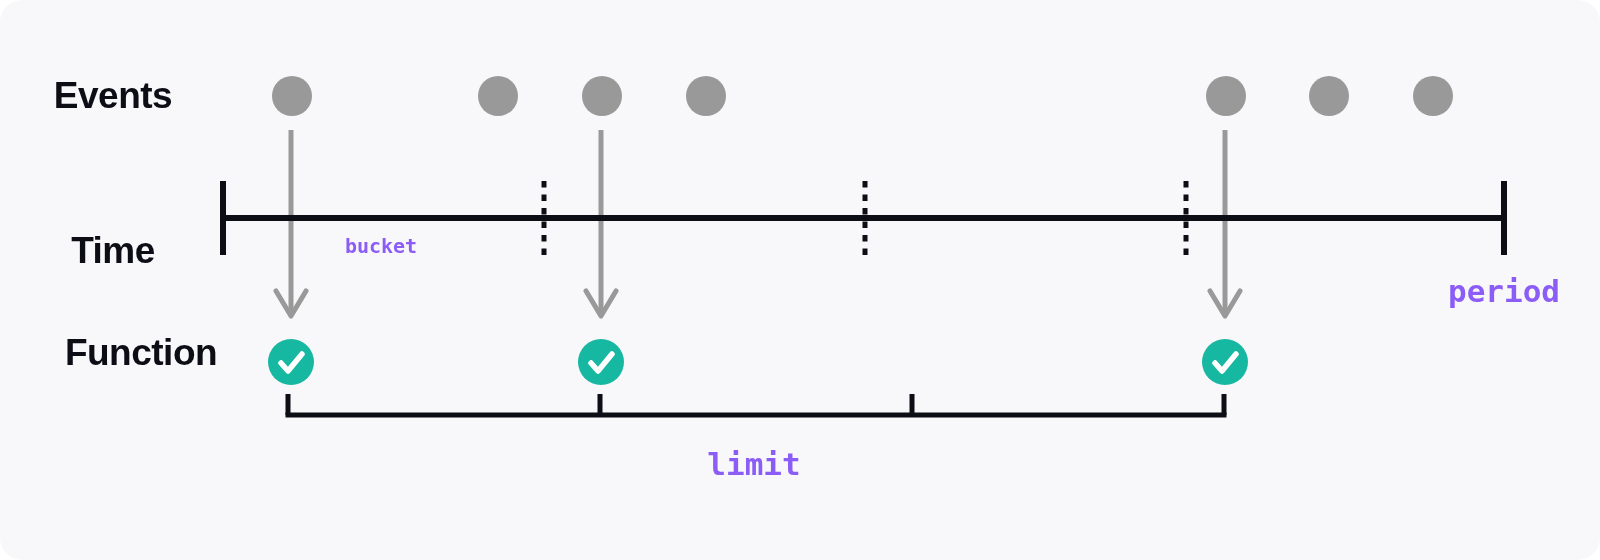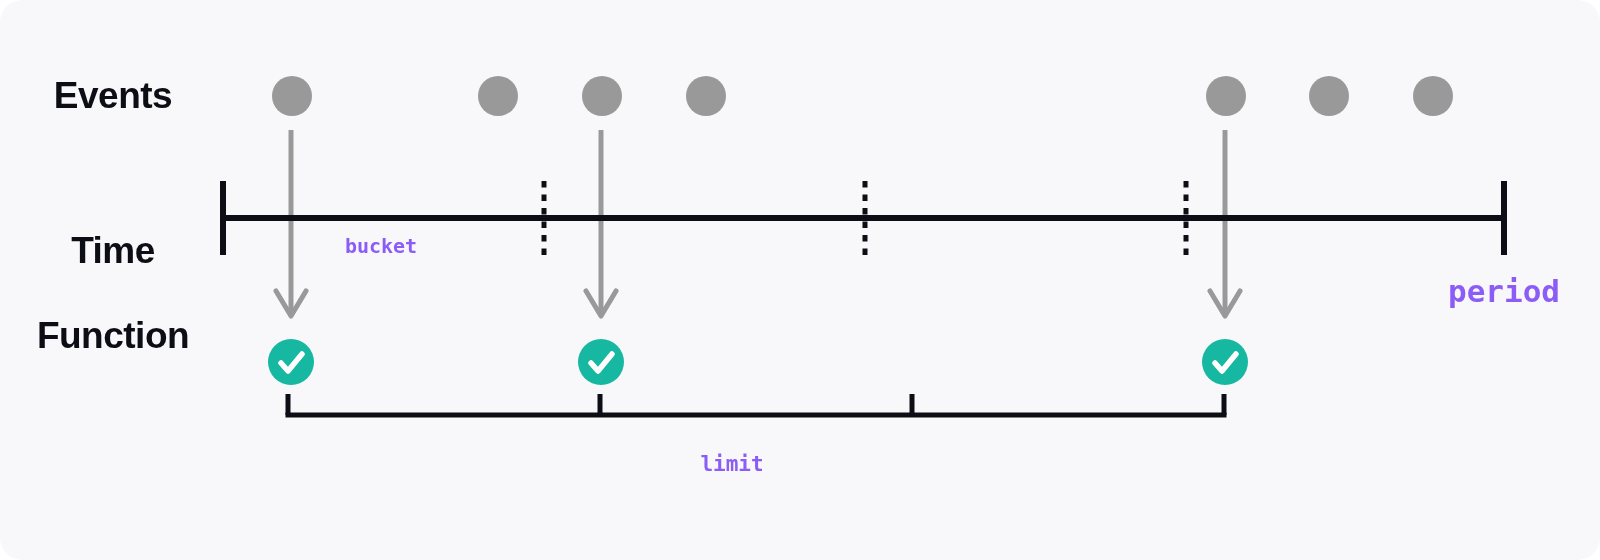--- a/index.html
+++ b/index.html
@@ -26,44 +26,44 @@
     width: 226px;
     text-align: center;
     font-weight: 700;
     font-size: 37px;
     line-height: 44px;
     letter-spacing: -0.5px;
     color: #0d0d15;
   }
   .row-label--events { top: 74px; }
   .row-label--time   { top: 193px; margin-top: 36px; }
-  .row-label--fn     { top: 317px; line-height: 37px; }
+  .row-label--fn     { top: 334px; line-height: 37px; padding-left: 28px; }
   .row-label--fn span { display: block; }
 
   .anno {
     position: absolute;
     font-family: "DejaVu Sans Mono", monospace;
     font-weight: 700;
     color: #8b5cf6;
     text-align: center;
   }
   .anno--bucket {
     left: 281px; top: 233px;
     width: 200px;
     font-size: 20px; line-height: 26px;
   }
   .anno--period {
     left: 1354px; top: 272px;
     width: 300px;
     font-size: 31px; line-height: 38px;
   }
   .anno--limit {
-    left: 582px; top: 445px;
+    left: 604px; top: 445px;
     width: 300px;
-    font-size: 21px; line-height: 38px;
+    font-size: 31px; line-height: 38px;
   }
 </style>
 </head>
 <body>
 
 <div class="canvas">
 
   <svg class="diagram-svg" id="diagram-svg" viewBox="0 0 1600 560">
       <circle cx="292" cy="96" r="20" fill="#999999"></circle>
       <circle cx="498" cy="96" r="20" fill="#999999"></circle>

